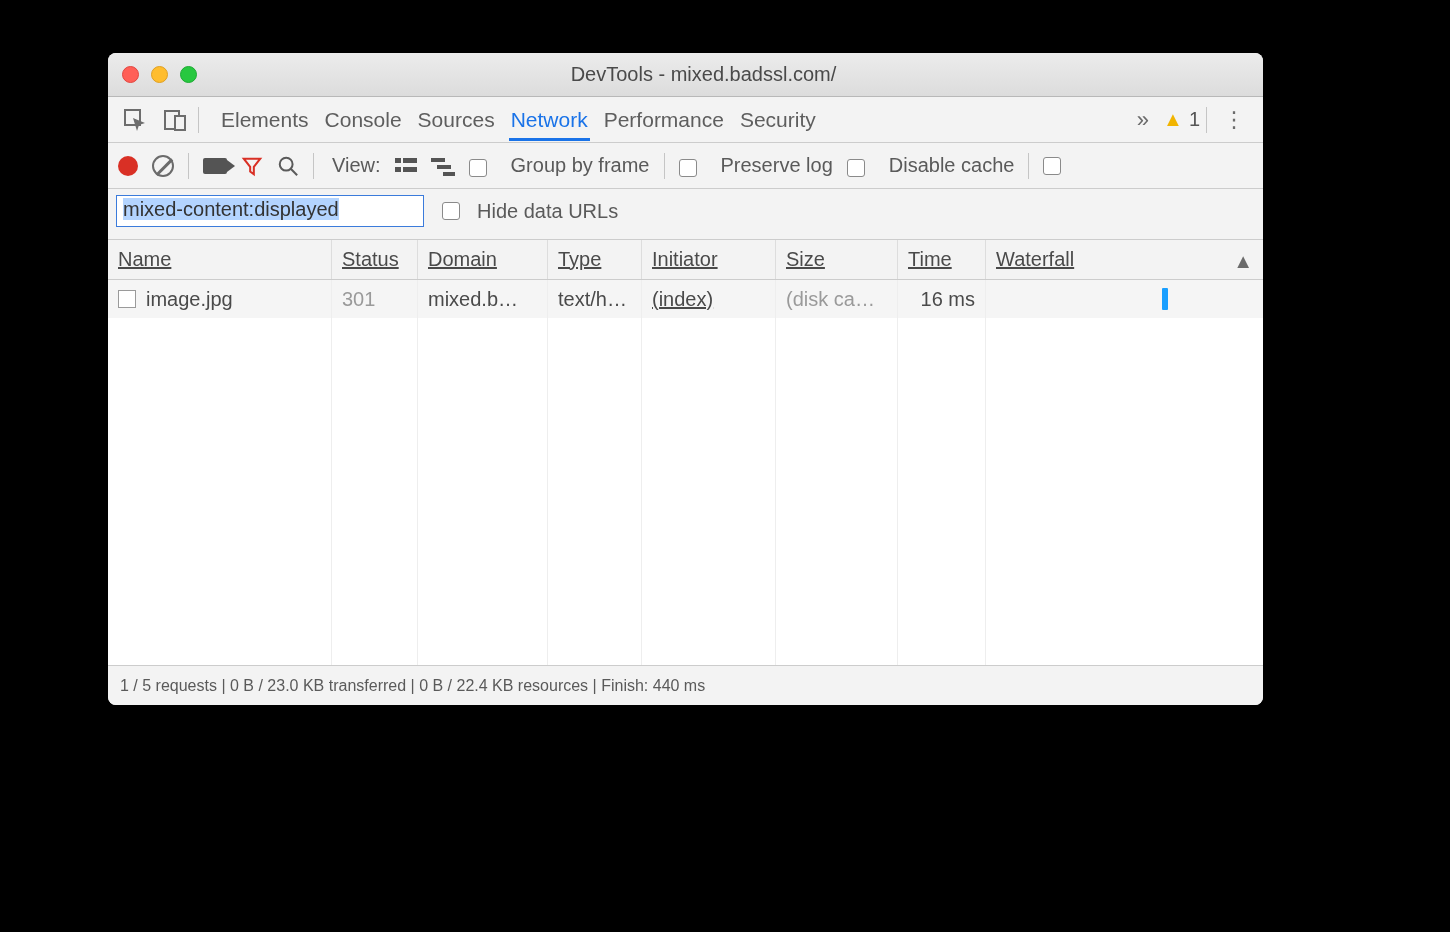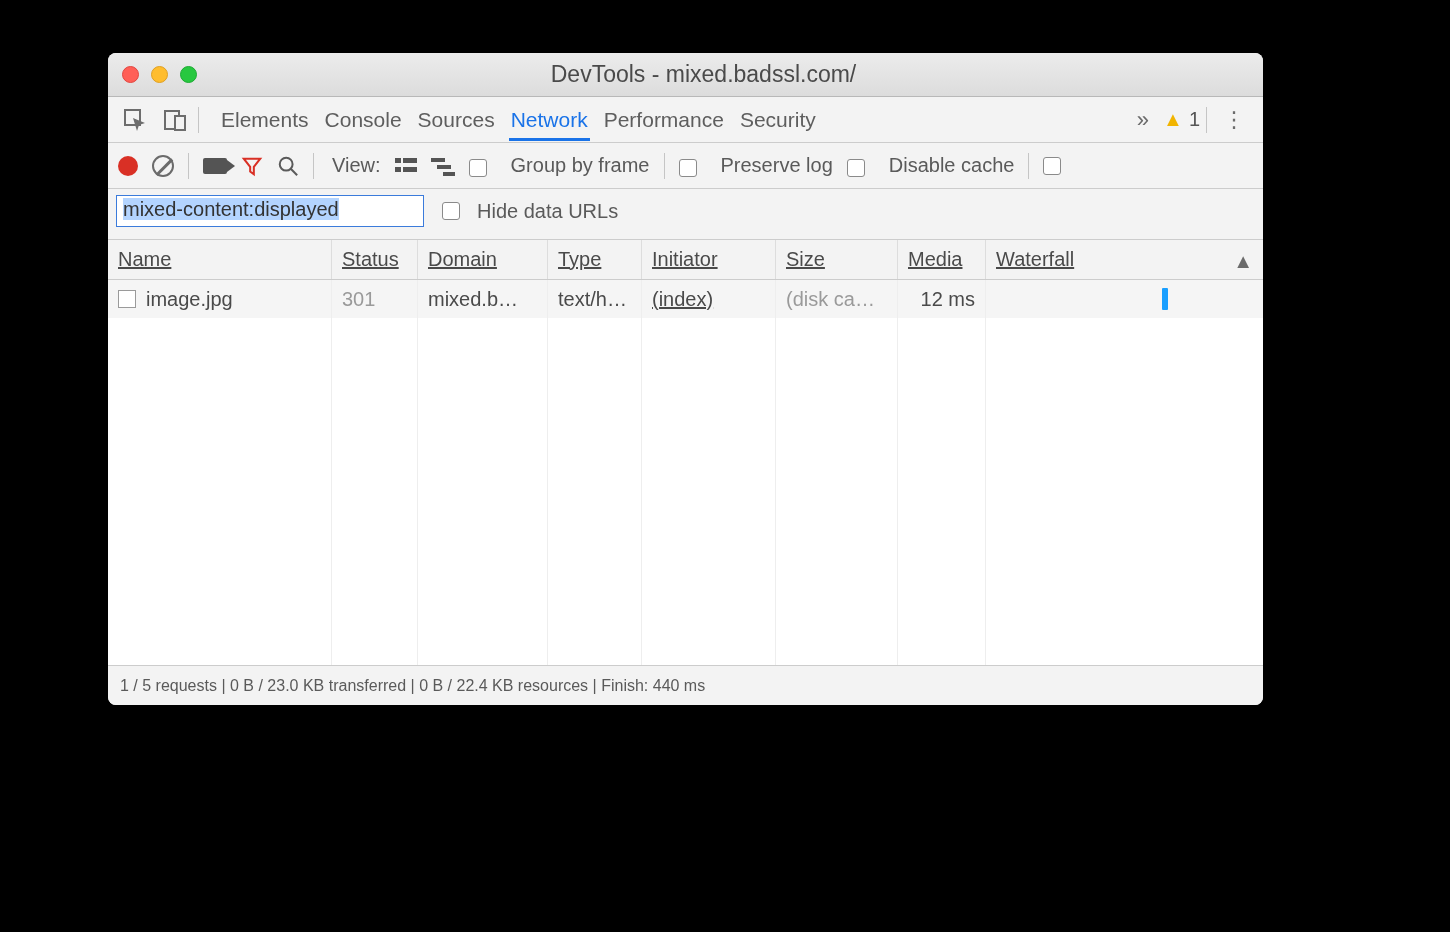--- a/index.html
+++ b/index.html
@@ -32,21 +32,21 @@
     border-bottom: 1px solid #b8b8b8;
     display: flex;
     align-items: center;
     position: relative;
   }
   .traffic-lights { display:flex; gap:12px; padding-left:14px; }
   .dot { width:17px; height:17px; border-radius:50%; }
   .dot.red { background:#ff5f57; border:1px solid #e24640; }
   .dot.yellow { background:#ffbd2e; border:1px solid #dfa023; }
   .dot.green { background:#28c840; border:1px solid #1dab33; }
-  .title { position:absolute; left:0; right:0; text-align:center; font-size:23px; color:#4a4a4a;padding-left:36px; }
+  .title { position:absolute; left:0; right:0; text-align:center; font-size:20px; color:#4a4a4a;padding-left:36px; }
 
   
   .tabs-row {
     height: 46px;
     border-bottom: 1px solid #ccc;
     display:flex;
     align-items:center;
     padding: 0 8px 0 10px;
     gap: 6px;
     background:#f3f3f3;
@@ -243,21 +243,21 @@
   </div>
 
   <div class="table">
     <div class="thead">
       <div class="th">Name</div>
       <div class="th">Status</div>
       <div class="th">Domain</div>
       <div class="th">Type</div>
       <div class="th">Initiator</div>
       <div class="th">Size</div>
-      <div class="th">Media</div>
+      <div class="th">Time</div>
       <div class="th">
         <span>Waterfall</span>
         <span class="sort-arrow">▲</span>
       </div>
     </div>
     <div class="tbody">
       <div class="col-lines">
           <div></div>
           <div></div>
           <div></div>
@@ -272,21 +272,21 @@
           <div class="file-ico"></div>
           <span>image.jpg</span>
         </div>
         <div class="td grey">301</div>
         <div class="td">mixed.b…</div>
         <div class="td">text/h…</div>
         <div class="td">
             <span class="initiator">(index)</span>
           </div>
         <div class="td grey">(disk ca…</div>
-        <div class="td right">12 ms</div>
+        <div class="td right">16 ms</div>
         <div class="td">
             <div class="wf-bar"></div>
           </div>
       </div>
     </div>
   </div>
 
   <div class="statusbar">
     <span>1 / 5 requests | 0 B / 23.0 KB transferred | 0 B / 22.4 KB resources | Finish: 440 ms</span>
   </div>

